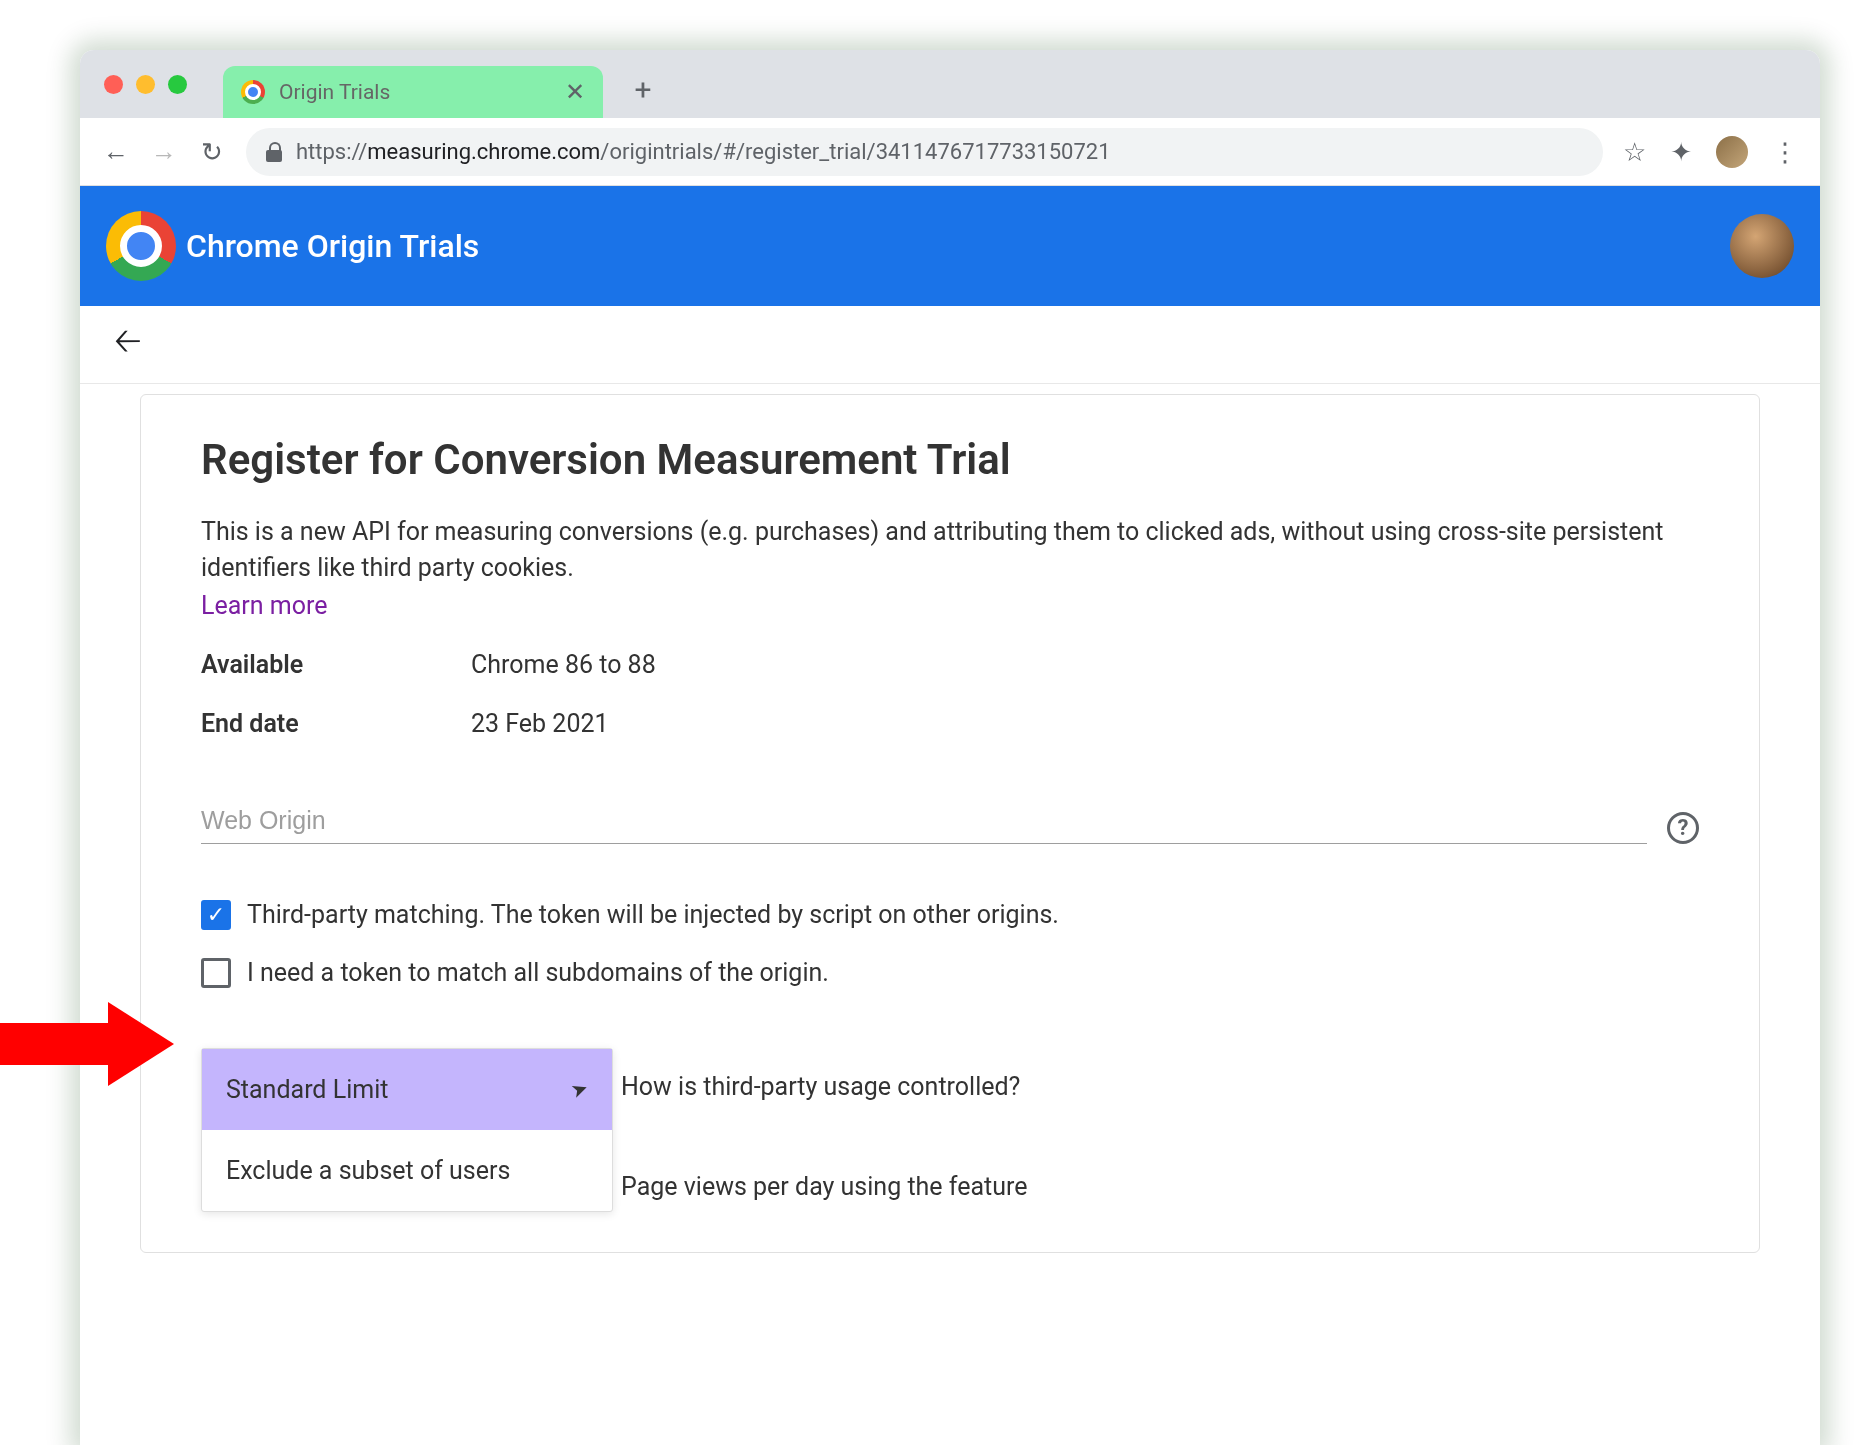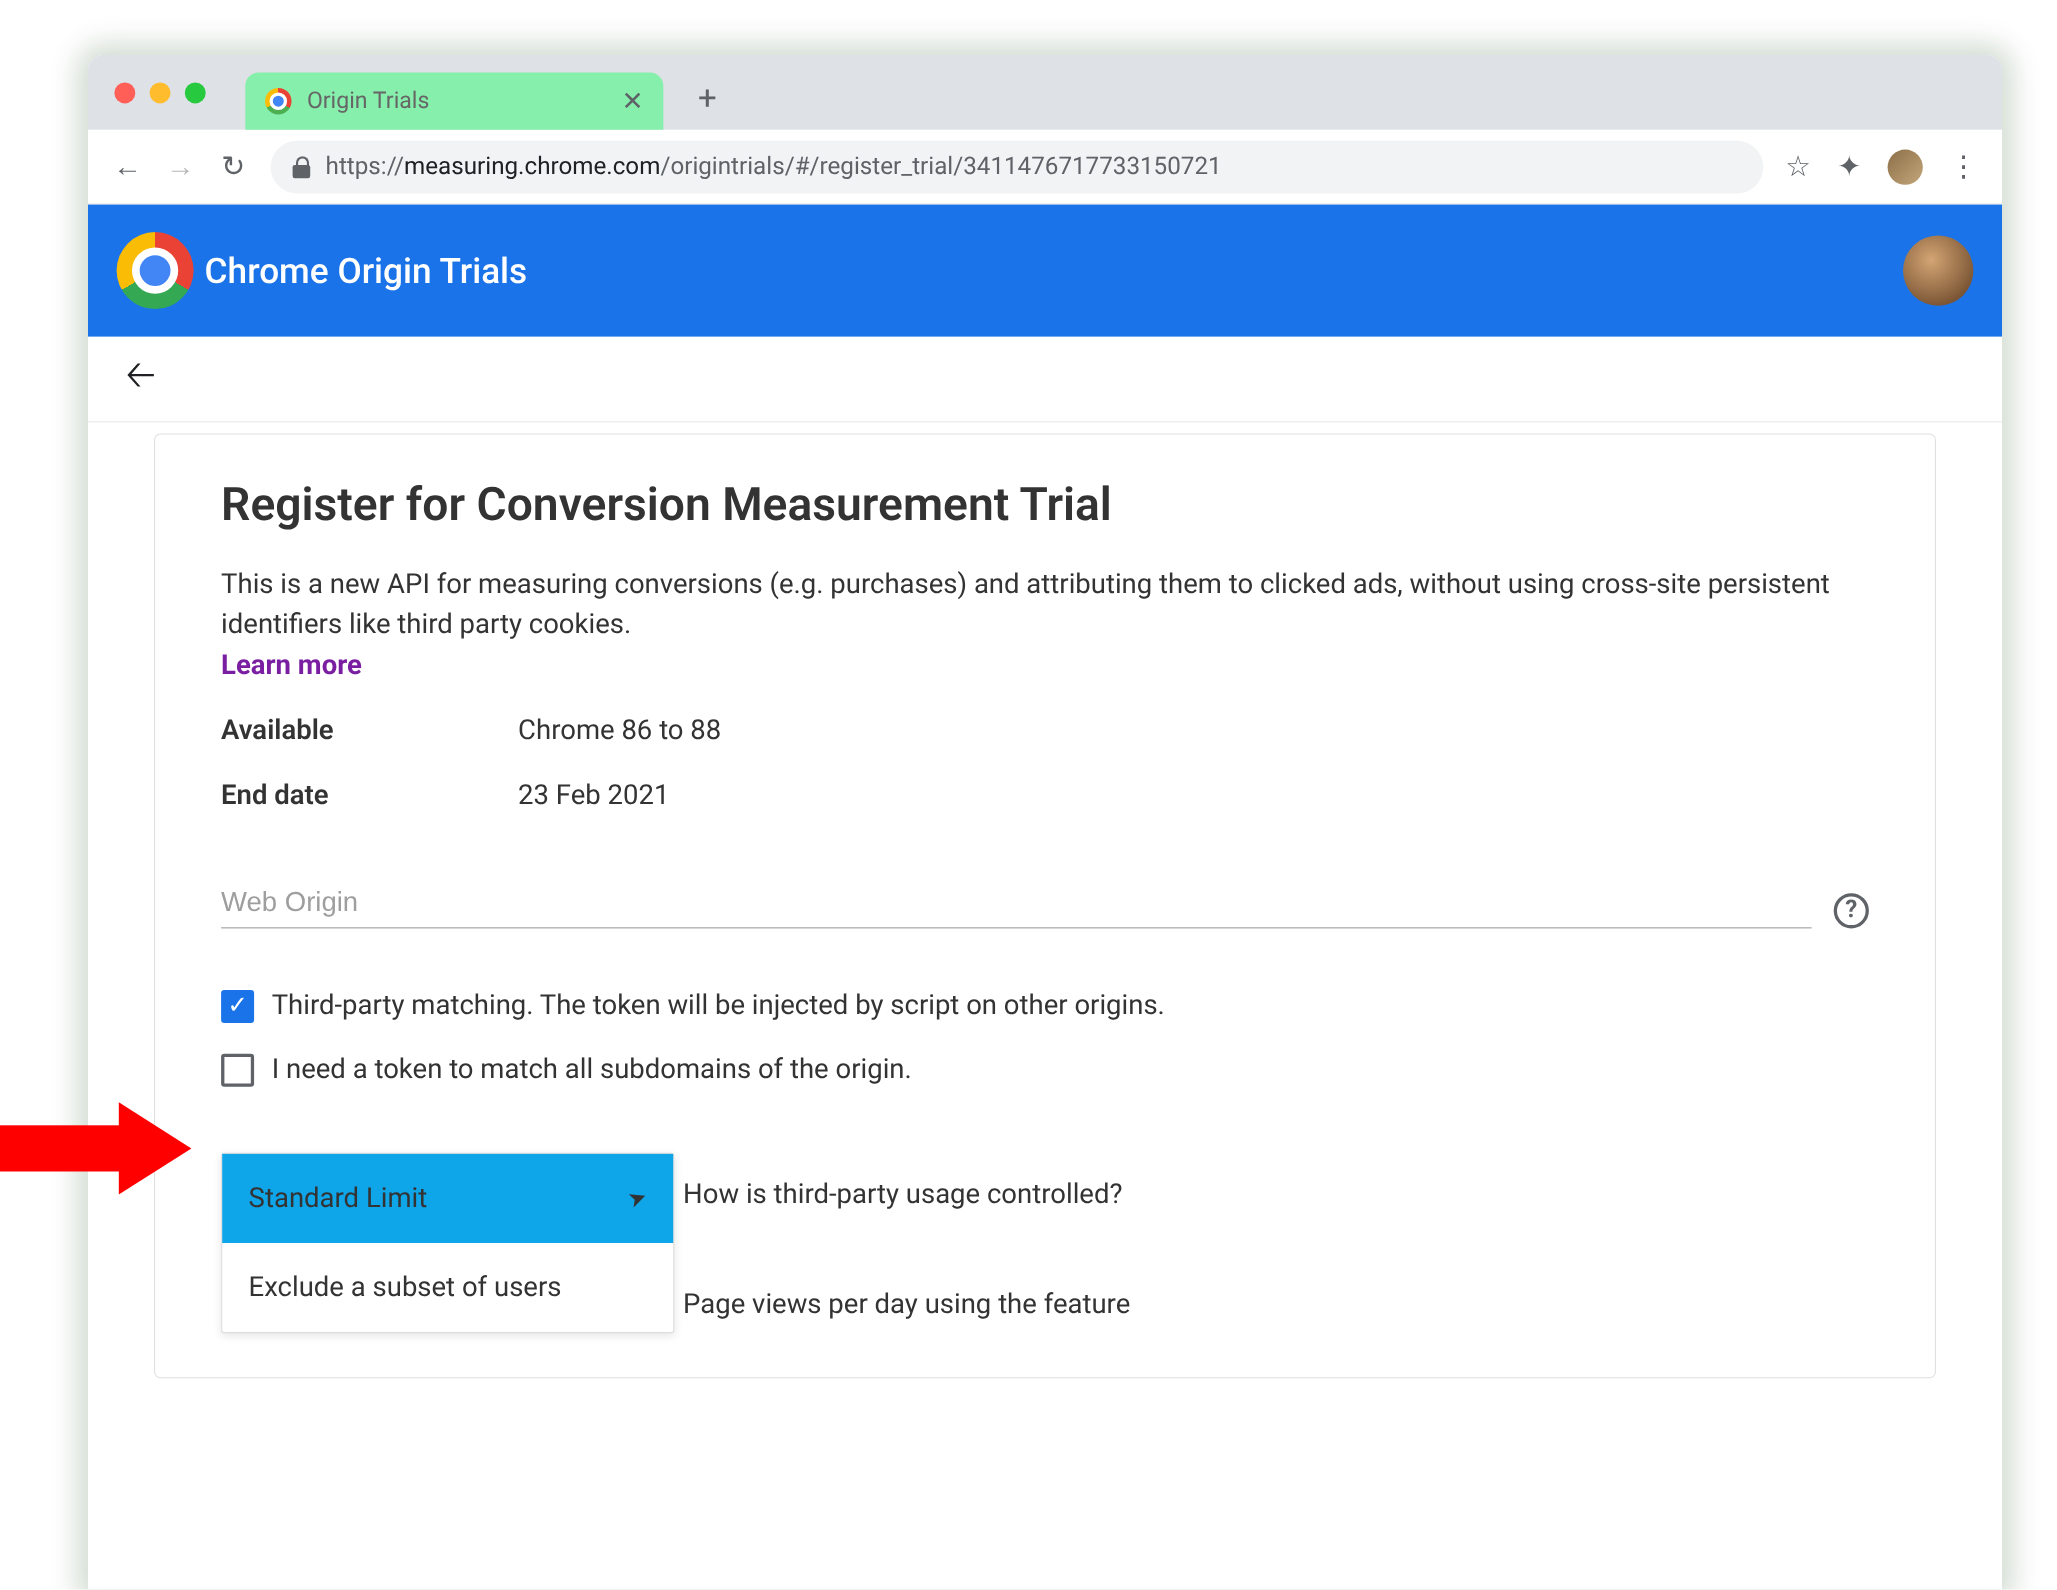--- a/index.html
+++ b/index.html
@@ -123,21 +123,21 @@
 .card {
   border: 1px solid #e0e0e0;
   border-radius: 6px;
   padding: 40px 60px;
   margin-top: 10px;
   position: relative;
   width: 100%;
 }
 .page-title { font-size: 42px; font-weight: 600; color:#333; margin-bottom: 30px; }
 .description { font-size: 25px; color:#333; line-height: 1.45; }
-.learn-more { color: #7b1fa2; cursor: pointer; font-size: 25px; display: inline-block; margin-top: 4px; font-weight: bold; }
+.learn-more { color: #7b1fa2; cursor: pointer; font-size: 25px; display: inline-block; margin-top: 4px; }
 .kv-row { display:flex; margin-top: 30px; font-size: 25px; }
 .kv-label { font-weight: 600; width: 270px; color:#333; }
 .kv-value { color:#333; }
 .origin-row { display:flex; align-items:flex-end; margin-top: 60px; gap: 20px; }
 .origin-input {
   flex:1; border:none; border-bottom: 1.5px solid #9e9e9e;
   font-size: 25px; padding: 8px 0; background:transparent; outline:none;
 }
 .origin-input::placeholder { color:#9e9e9e; }
 .help-circle {
@@ -157,21 +157,21 @@
 .dropdown {
   width: 412px;
   border: 1px solid #ddd;
   border-radius: 3px;
   box-shadow: 0 2px 8px rgba(0,0,0,0.1);
   background: #fff;
   position: relative;
   z-index: 5;
 }
 .dd-item { padding: 26px 24px; font-size: 25px; color:#333; cursor:pointer; display:flex; align-items:center; justify-content:space-between; }
-.dd-item.hover { background: #0ea5e9; }
+.dd-item.hover { background: #c4b5fd; }
 .cursor-icon { font-size: 20px; transform: rotate(-20deg); }
 .q-row {
   position: absolute;
   left: 420px;
   font-size: 25px;
   color:#333;
 }
 .q1 { top: 24px; }
 .q2 { top: 124px; }
 .red-arrow {

